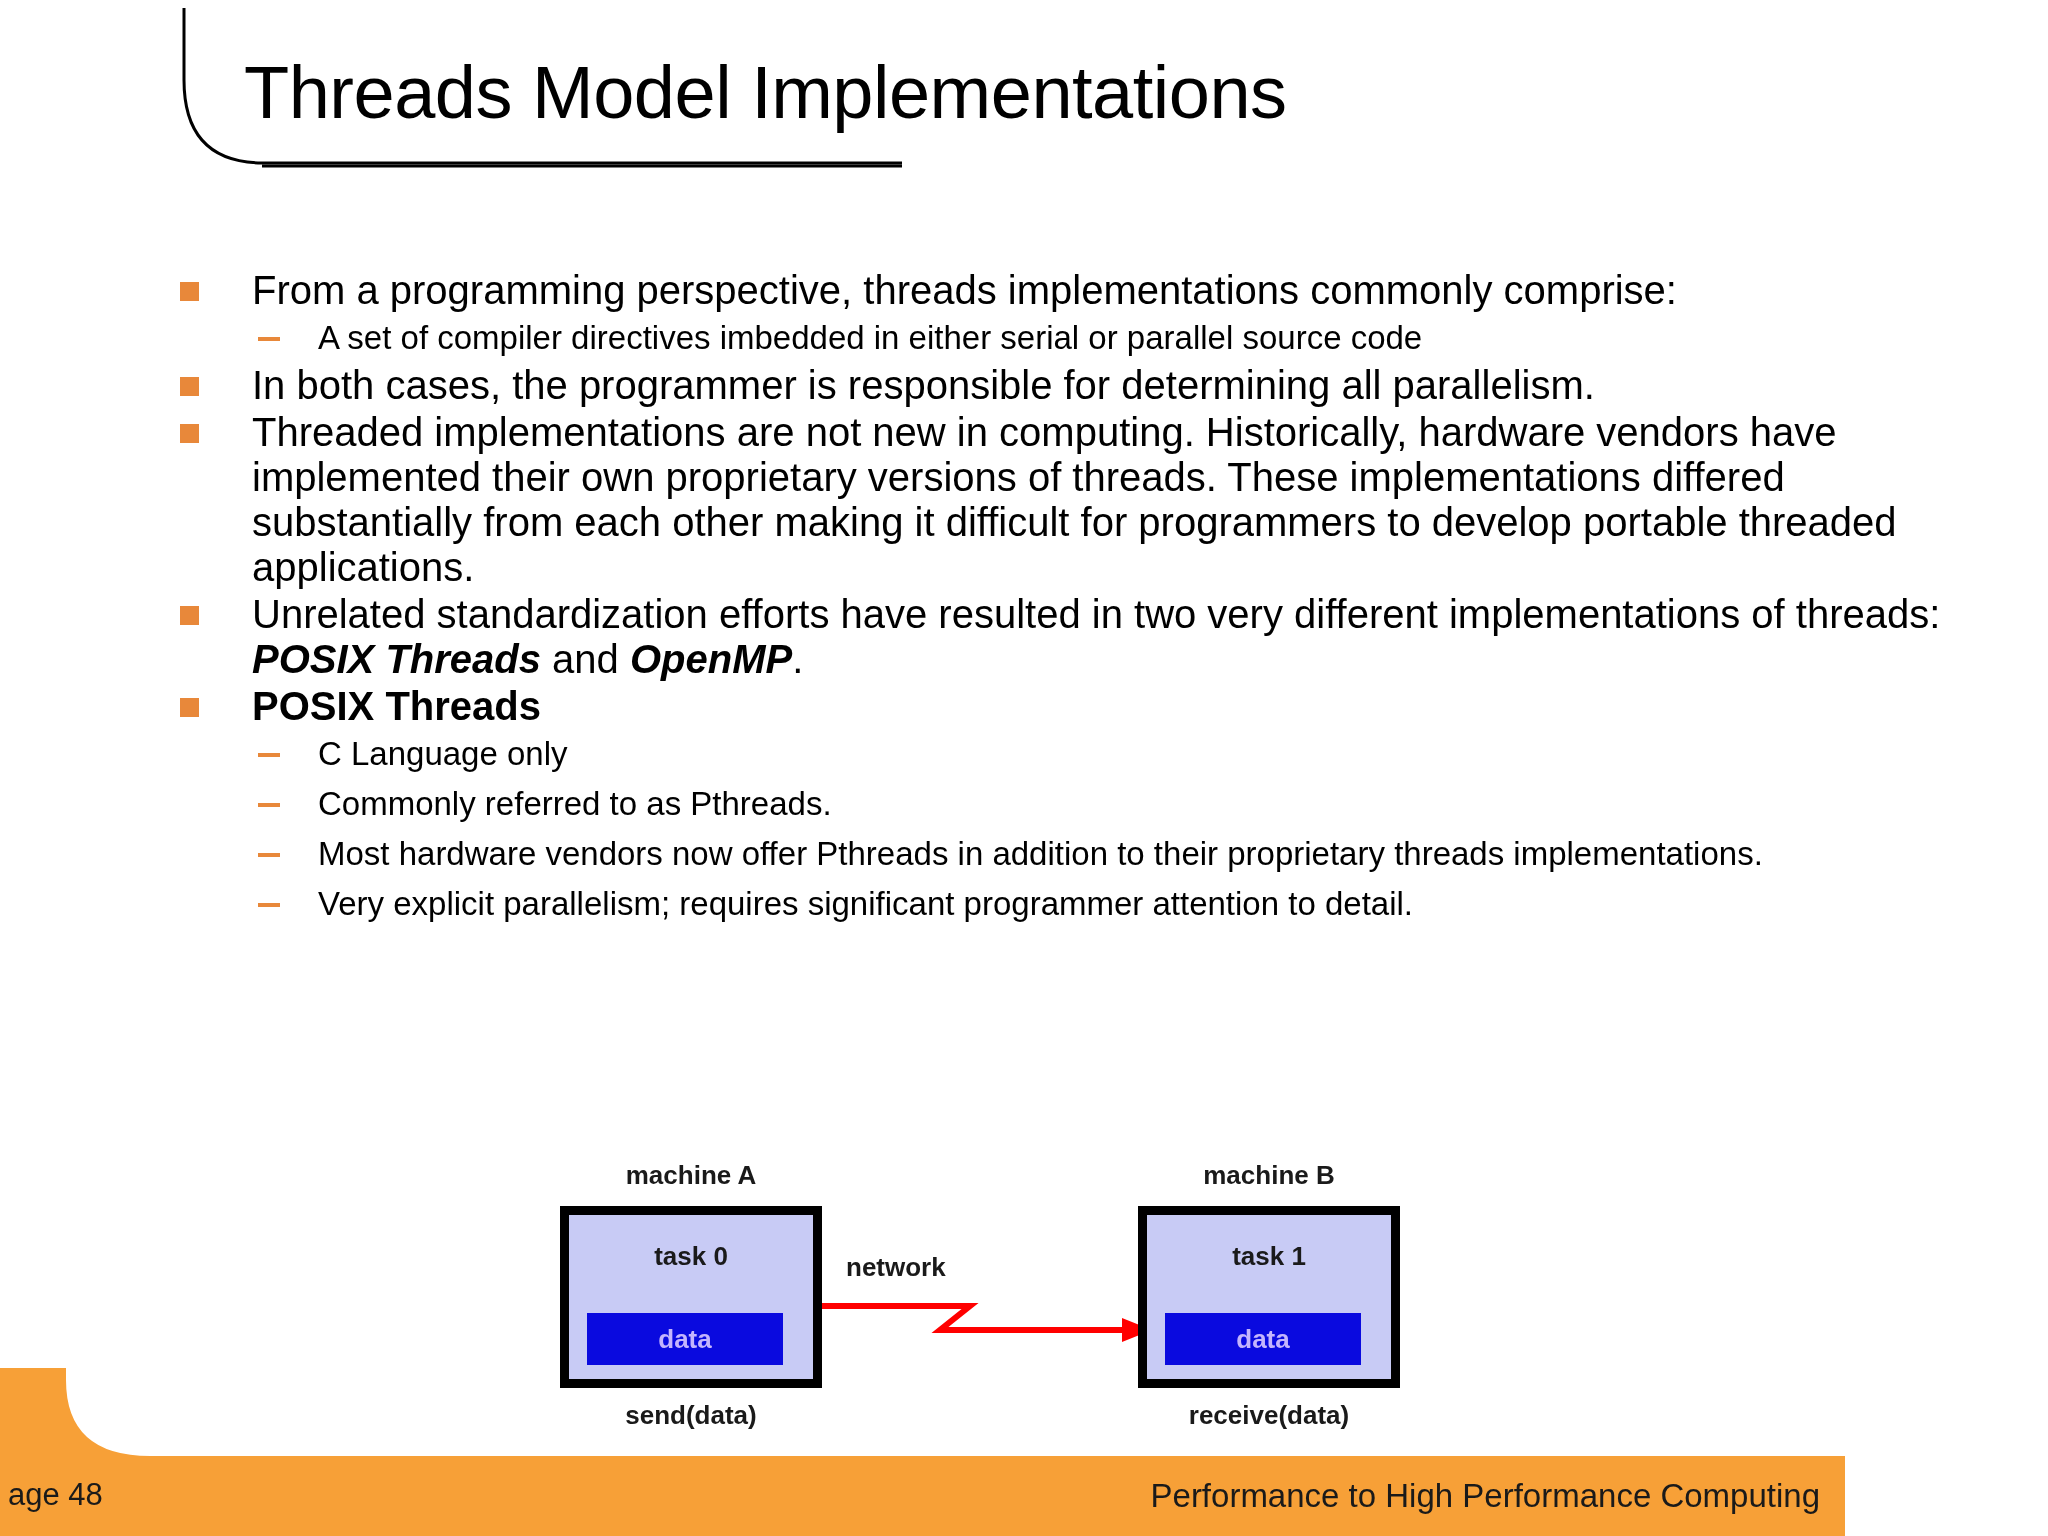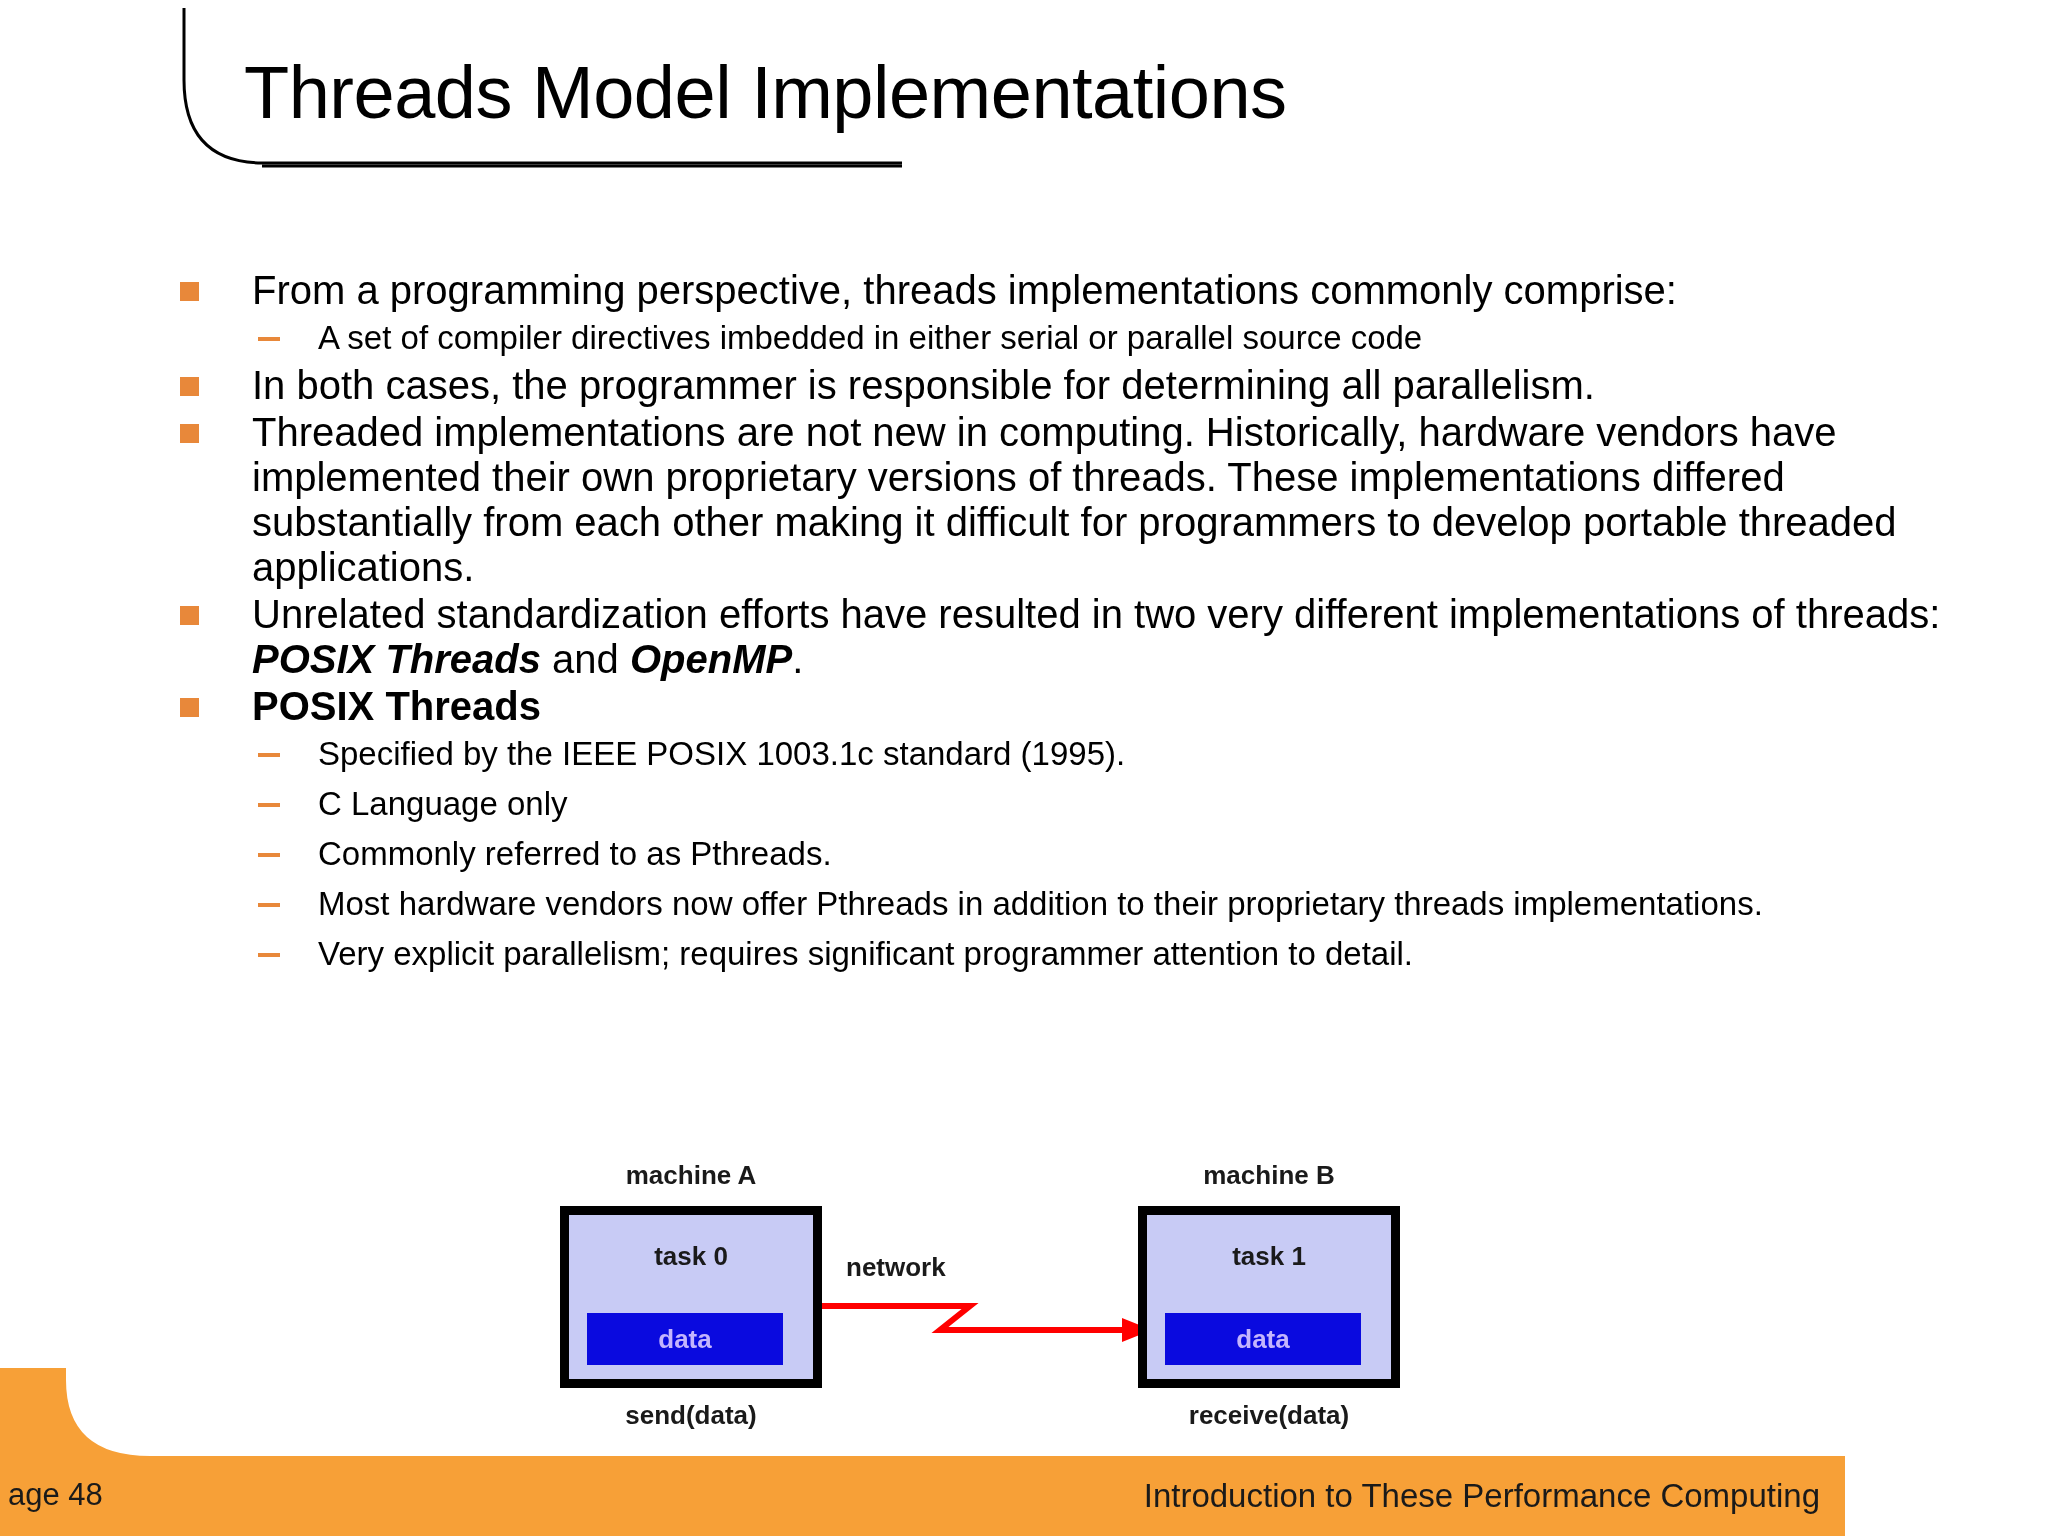--- a/index.html
+++ b/index.html
@@ -241,24 +241,20 @@
       <li class="l1 tight">
         <span class="mark-sq"></span>
         <span class="bold">POSIX Threads</span>
       </li>
       <ul class="sublist">
         <li class="l2">
           <span class="mark-dash"></span>
         </li>
         <li class="l2">
           <span class="mark-dash"></span>
-          <span>Specified by the IEEE POSIX 1003.1c standard (1995).</span>
-        </li>
-        <li class="l2">
-          <span class="mark-dash"></span>
           <span>C Language only</span>
         </li>
         <li class="l2">
           <span class="mark-dash"></span>
           <span>Commonly referred to as Pthreads.</span>
         </li>
         <li class="l2">
           <span class="mark-dash"></span>
           <span>Most hardware vendors now offer Pthreads in addition to their proprietary threads implementations.</span>
         </li>
@@ -295,15 +291,15 @@
 
   </div>
 
   <div class="footer-curve">
     <svg width="320" height="100" viewBox="0 0 320 100" xmlns="http://www.w3.org/2000/svg">
       <path d="M 0 0 L 66 0 L 66 12 Q 66 88 150 88 L 320 88 L 320 100 L 0 100 Z" fill="#F7A037"></path>
     </svg>
   </div>
   <div class="footer-band"></div>
   <div class="page-number">age 48</div>
-  <div class="footer-title">Introduction to These Performance Computing</div>
+  <div class="footer-title">Performance to High Performance Computing</div>
 
 </div>
 
 </body></html>

